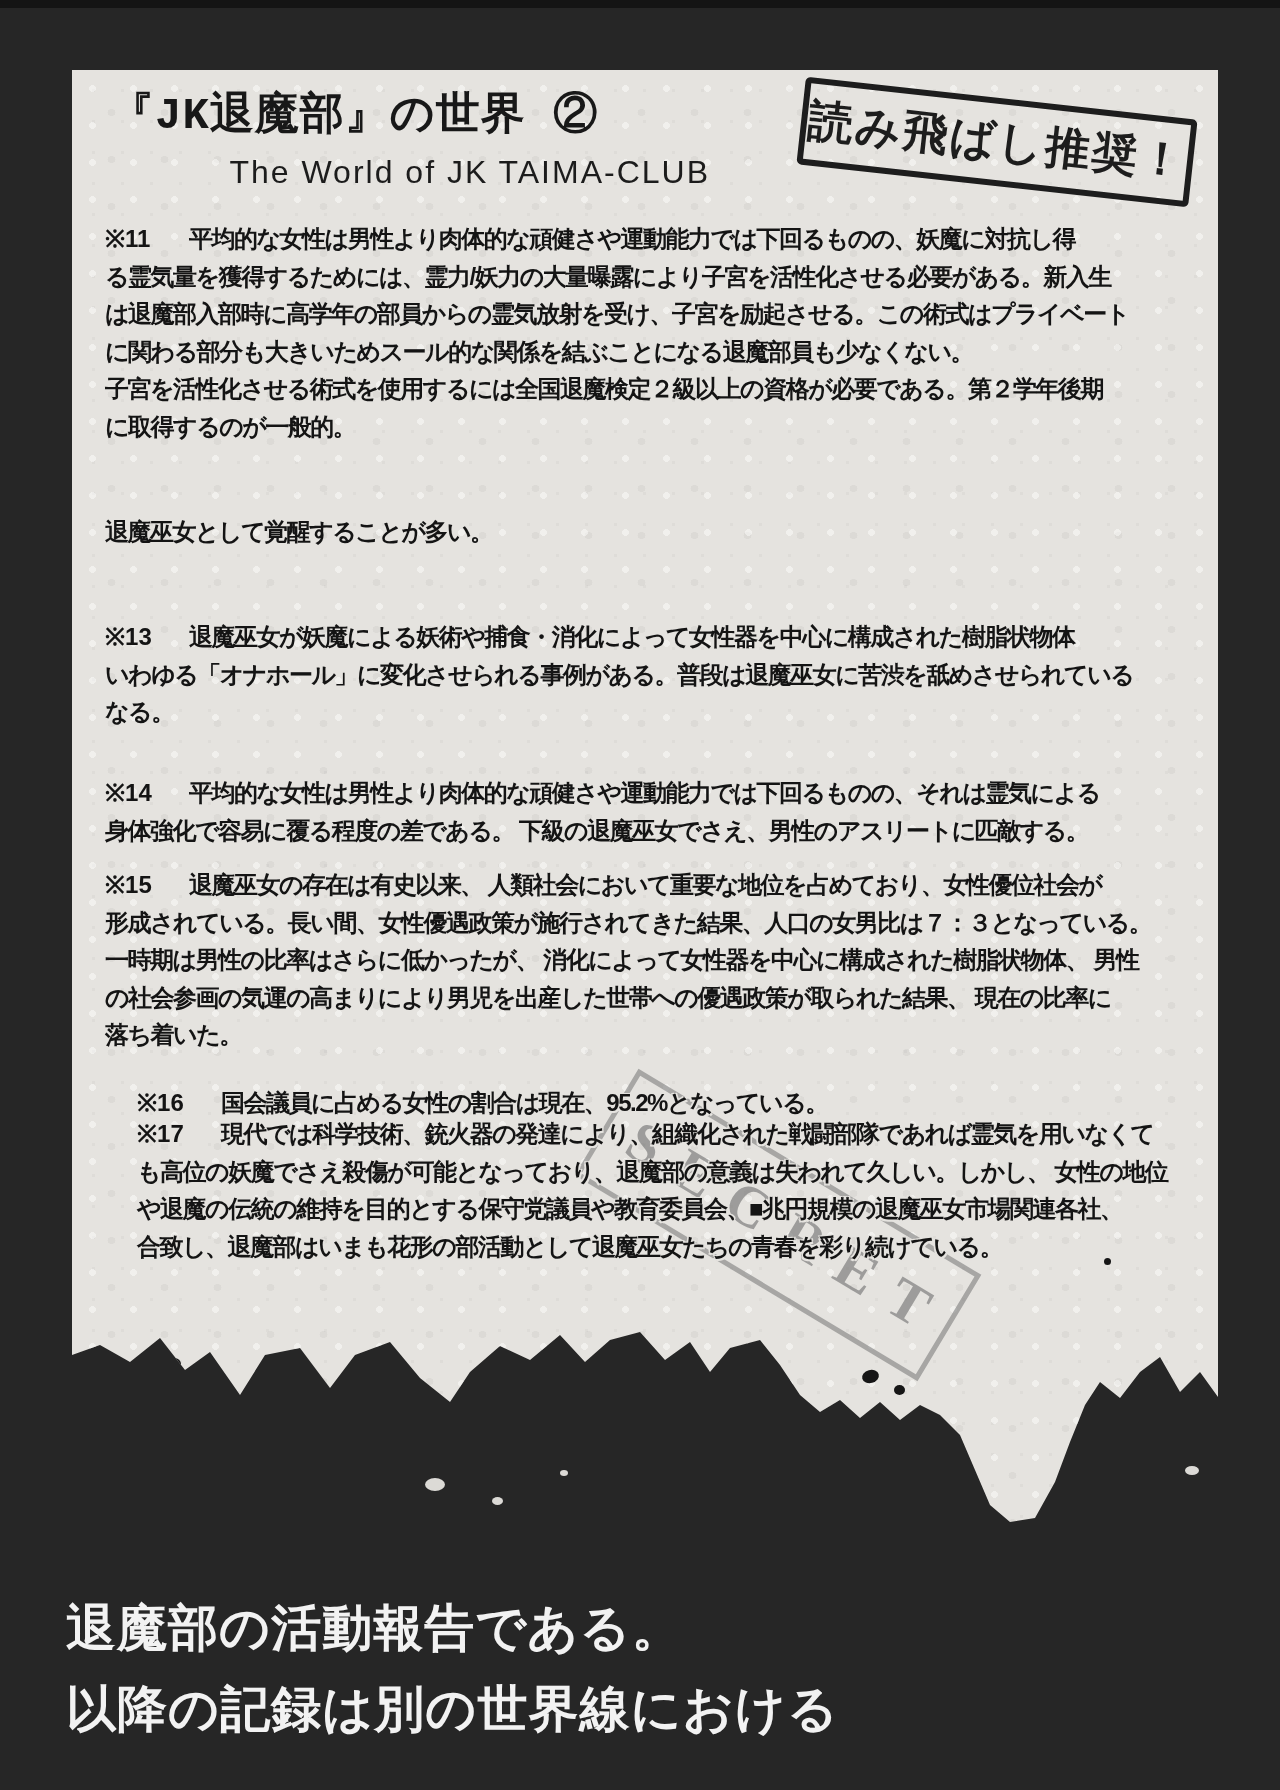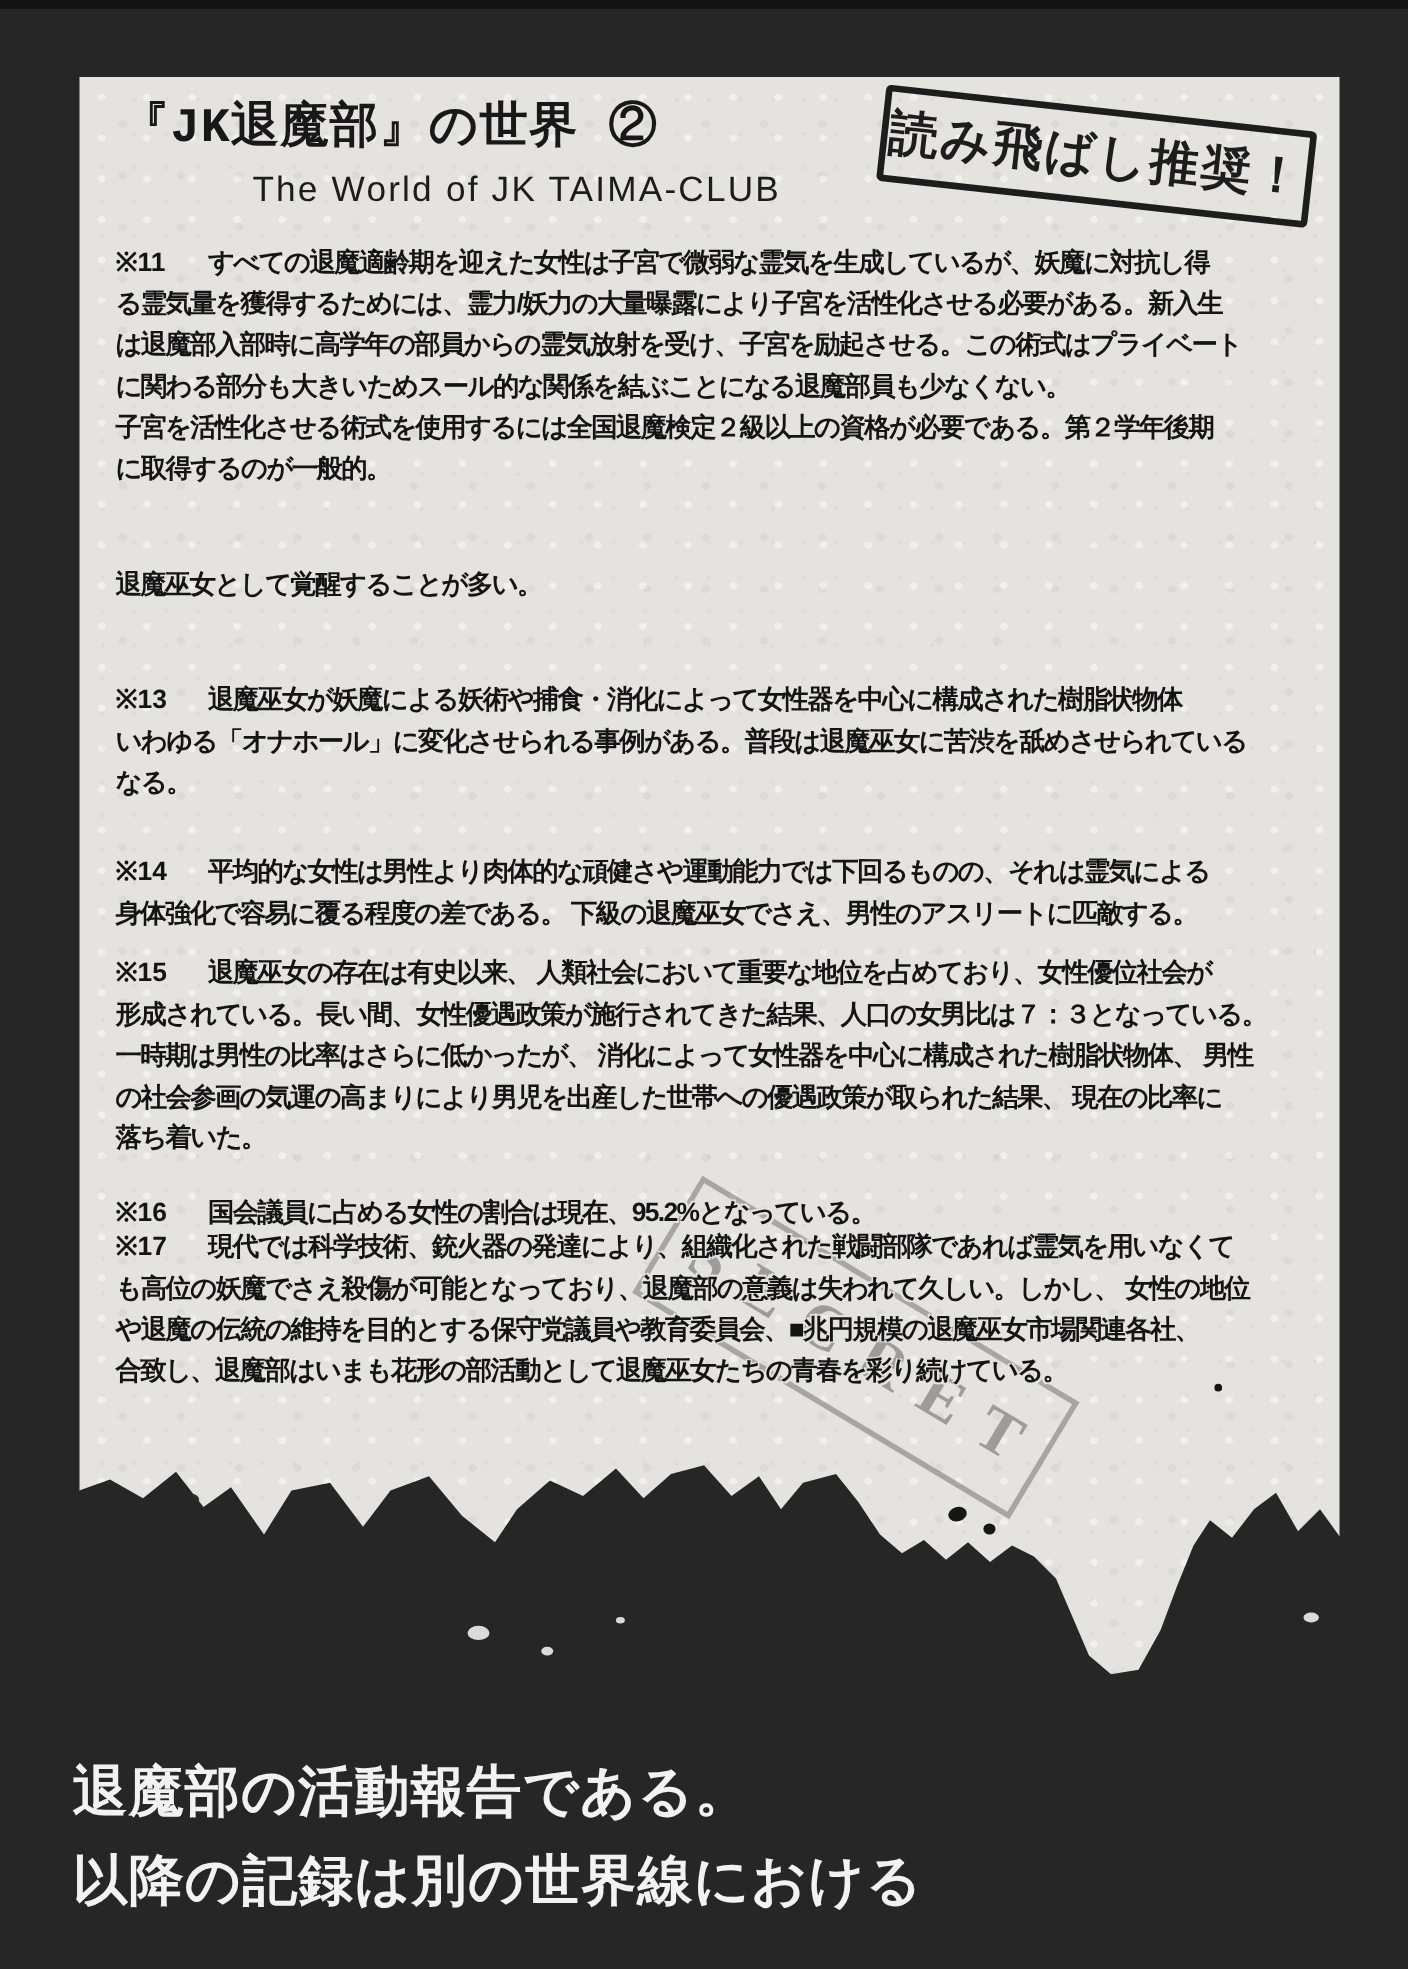--- a/index.html
+++ b/index.html
@@ -61,21 +61,21 @@
     font-size:58px;letter-spacing:22px;color:rgba(118,118,118,.65);
     text-align:center;line-height:112px;text-indent:22px;white-space:nowrap;
   }
 
   .note{
     position:absolute;left:33px;width:1108px;
     font-size:24px;font-weight:600;letter-spacing:-1.5px;color:#141414;
   }
   .note .ln{height:37.5px;line-height:37.5px;white-space:nowrap;}
   .note .mk{display:inline-block;width:84px;letter-spacing:0;}
-  .halo .ln{text-shadow:1.5px 1.5px 0 #e5e3df,-1.5px -1.5px 0 #e5e3df,1.5px -1.5px 0 #e5e3df,-1.5px 1.5px 0 #e5e3df;}
+  .halo .ln{text-shadow:1.5px 1.5px 0 #e5e3df,-1.5px -1.5px 0 #e5e3df,1.5px -1.5px 0 #e5e3df,-1.5px 1.5px 0 #e5e3df;margin-left:32px;}
 
   .dot{position:absolute;background:#161616;border-radius:50%;}
   .isle{position:absolute;background:#dcdad6;border-radius:50%;}
 
   .footer{
     position:absolute;left:66px;top:1588px;
     font-family:"Liberation Serif", serif;font-weight:700;
     font-size:50px;line-height:81px;letter-spacing:1px;color:#f2f2f2;white-space:nowrap;
   }
 </style>
@@ -86,21 +86,21 @@
 
 <div class="paper">
 
   <div class="watermark">SECRET</div>
 
   <div class="title">『JK退魔部』の世界 ②</div>
   <div class="subtitle">The World of JK TAIMA-CLUB</div>
   <div class="stamp">読み飛ばし推奨！</div>
 
   <div class="note" style="top:150px">
-    <div class="ln"><span class="mk">※11</span><span>すべての退魔適齢期を迎えた女性は子宮で微弱な霊気を生成しているが、妖魔に対抗し得</span></div>
+    <div class="ln"><span class="mk">※11</span><span>平均的な女性は男性より肉体的な頑健さや運動能力では下回るものの、妖魔に対抗し得</span></div>
     <div class="ln">る霊気量を獲得するためには、霊力/妖力の大量曝露により子宮を活性化させる必要がある。新入生</div>
     <div class="ln">は退魔部入部時に高学年の部員からの霊気放射を受け、子宮を励起させる。この術式はプライベート</div>
     <div class="ln">に関わる部分も大きいためスール的な関係を結ぶことになる退魔部員も少なくない。</div>
     <div class="ln">子宮を活性化させる術式を使用するには全国退魔検定２級以上の資格が必要である。第２学年後期</div>
     <div class="ln">に取得するのが一般的。</div>
   </div>
 
   <div class="note" style="top:443px">
     <div class="ln">退魔巫女として覚醒することが多い。</div>
   </div>

